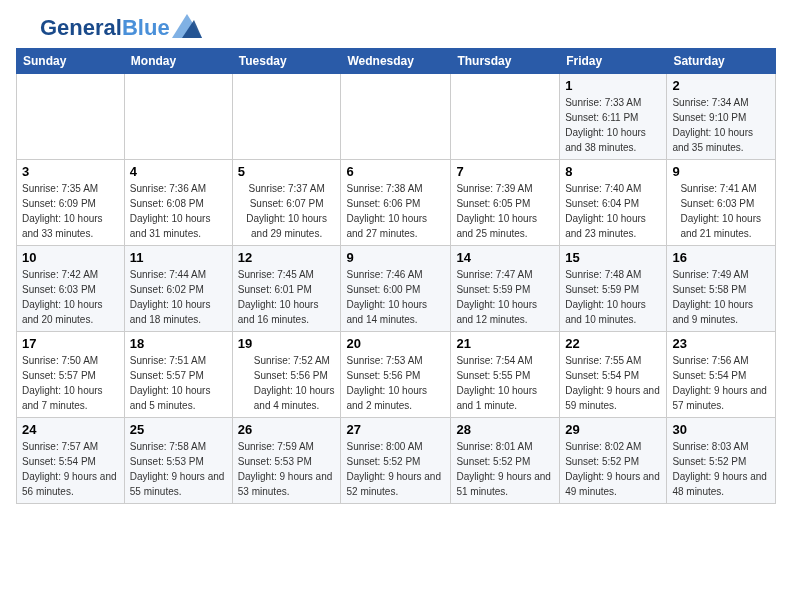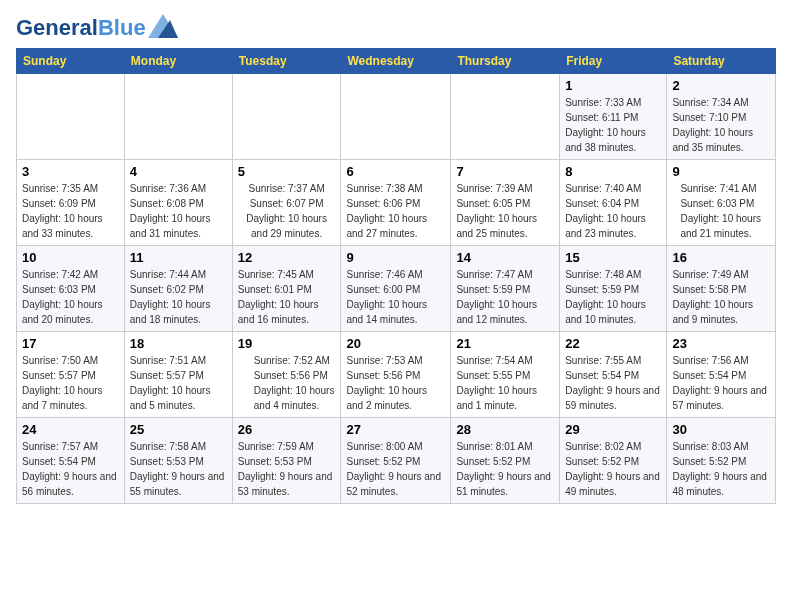--- a/index.html
+++ b/index.html
@@ -18,20 +18,21 @@
     }
     .logo {
       display: flex;
       align-items: center;
     }
     .logo-text {
       font-size: 22px;
       font-weight: bold;
       color: #1a4a8a;
       line-height: 1.1;
+      margin-left: 24px;
     }
     .logo-text span {
       color: #4a90d9;
     }
     .logo-icon {
       width: 30px;
       height: 24px;
       margin-left: 2px;
       margin-top: -4px;
     }
@@ -47,21 +48,21 @@
       font-size: 14px;
       color: #444;
     }
     table {
       width: 100%;
       border-collapse: collapse;
       font-size: 10.5px;
     }
     thead tr th {
       background-color: #2a5ba8;
-      color: #fde047;
+      color: #ffffff;
       text-align: left;
       padding: 5px 6px;
       font-size: 12px;
       font-weight: bold;
       border: 1px solid #2a5ba8;
     }
     tbody tr td {
       border: 1px solid #ccc;
       vertical-align: top;
       padding: 4px 5px;
@@ -132,21 +133,21 @@
         <td class="empty-cell"></td>
         <td>
           <span class="day-num">1</span>
           <div class="day-detail" style="white-space: pre-line;">Sunrise: 7:33 AM
 Sunset: 6:11 PM
 Daylight: 10 hours and 38 minutes.</div>
         </td>
         <td>
           <span class="day-num">2</span>
           <div class="day-detail" style="white-space: pre-line;">Sunrise: 7:34 AM
-Sunset: 7:10 PM
+Sunset: 9:10 PM
 Daylight: 10 hours and 35 minutes.</div>
         </td>
       </tr>
       <tr>
         <td>
           <span class="day-num">3</span>
           <div class="day-detail" style="white-space: pre-line;">Sunrise: 7:35 AM
 Sunset: 6:09 PM
 Daylight: 10 hours and 33 minutes.</div>
         </td>

